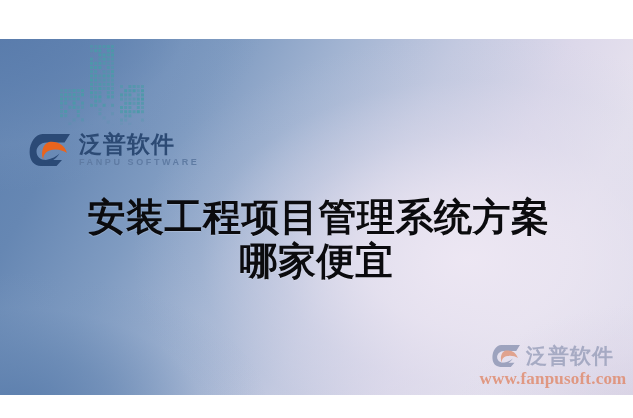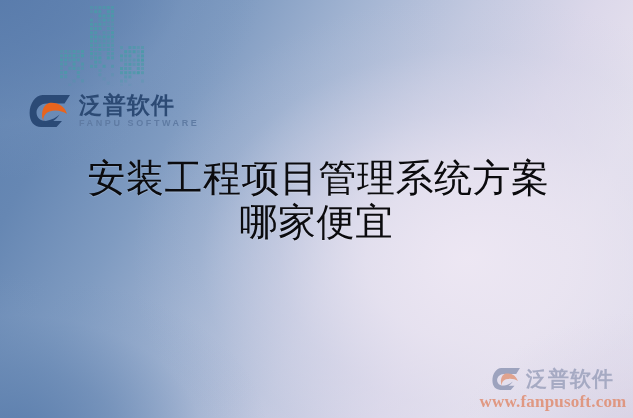--- a/index.html
+++ b/index.html
@@ -9,23 +9,24 @@
   body {
     width: 633px;
     height: 418px;
     overflow: hidden;
     font-family: "Liberation Sans", sans-serif;
   }
 
   #slide {
     position: relative;
     width: 633px;
-    height: 418px;
+    height: 356px;
     overflow: hidden;
     background-color: #5f82b0;
+    margin-top: 39px;
   }
 
   
   .bg-base {
     position: absolute;
     inset: 0;
     background: linear-gradient(118deg,
         #5c7fae 0%,
         #6687b3 14%,
         #7f9bc1 28%,
@@ -127,21 +128,21 @@
     width: 633px;
     text-align: center;
     font-family: "DejaVu Serif", "Liberation Serif", serif;
     color: #0b0b0e;
     line-height: 1.17;
     letter-spacing: 0.5px;
   }
   #headline .line {
     display: block;
     font-size: 38px;
-    font-weight: 400;
+    font-weight: 700;
     white-space: nowrap;
     text-shadow: 0 1px 0 rgba(255,255,255,0.18);
   }
   #headline .line-1 { padding-left: 4px; }
   #headline .line-2 { padding-left: 0; }
 
   
   #watermark {
     position: absolute;
     right: 6px;

